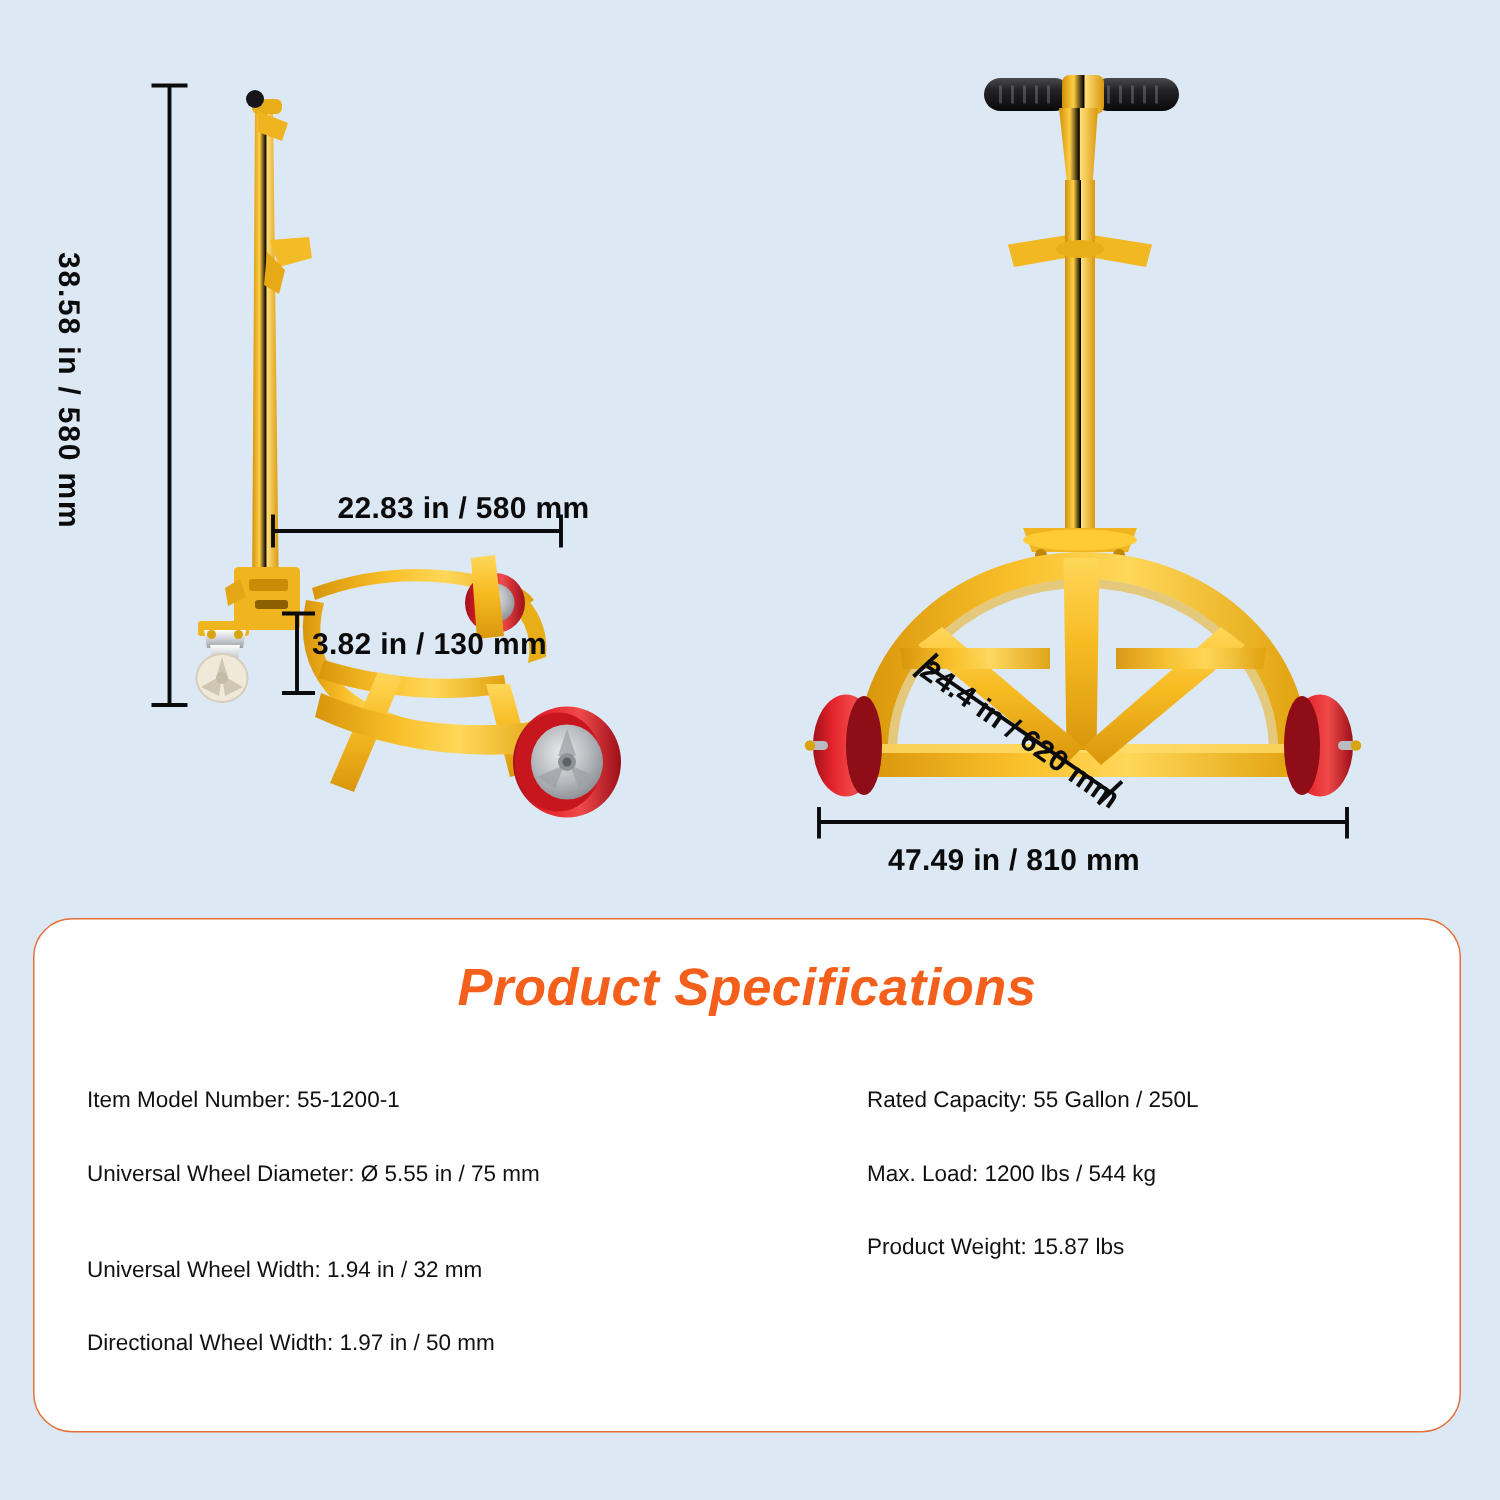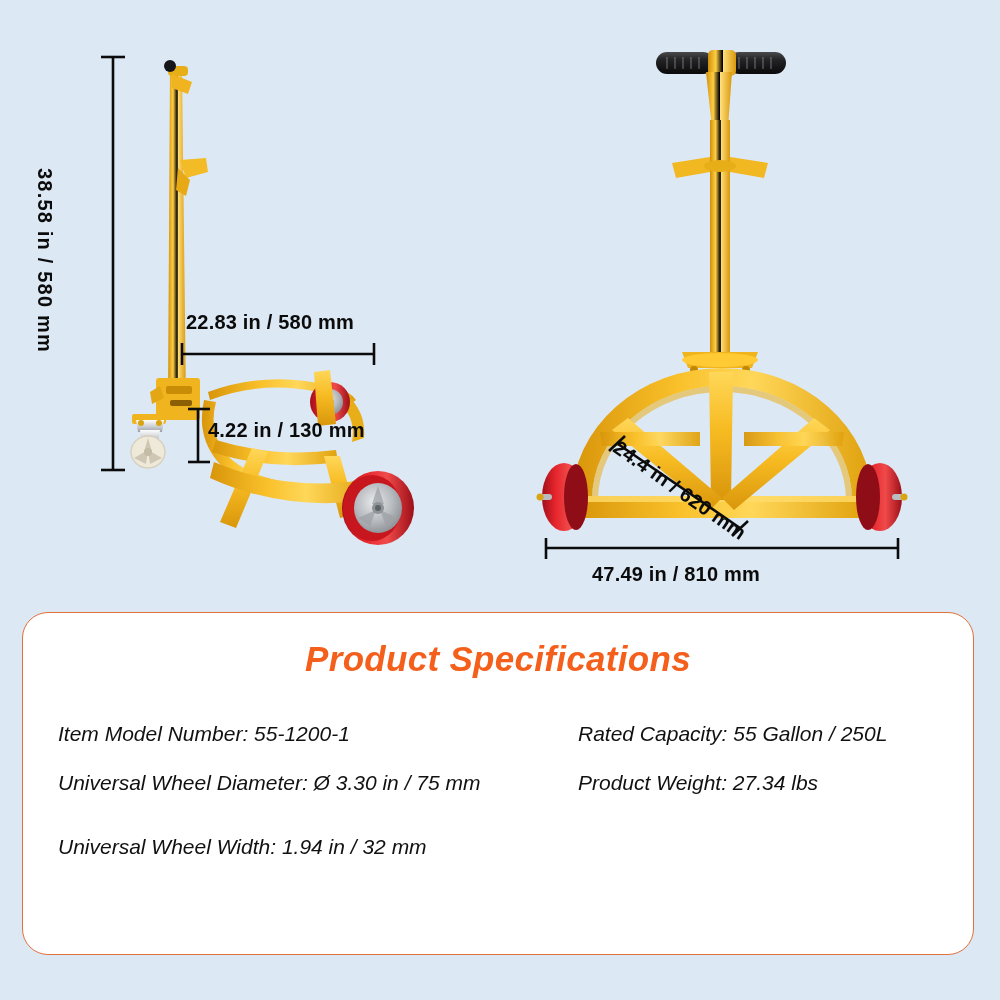--- a/index.html
+++ b/index.html
@@ -40,21 +40,21 @@
     white-space: nowrap;
     font-family: "Liberation Sans", sans-serif;
   }
   #dim-height-label {
     left: 56px; top: 168px;
     transform: rotate(90deg);
     transform-origin: left top;
     font-size: 20px;
     letter-spacing: 1.2px;
   }
-  #dim-width-label  { left: 186px; top: 311px; }
+  #dim-width-label  { left: 186px; top: 328px; padding-left: 39px; }
   #dim-clear-label  { left: 208px; top: 419px; }
   #dim-diag-label {
     left: 622px; top: 436px;
     transform: rotate(35deg);
     transform-origin: left top;
   }
   #dim-base-label   { left: 592px; top: 563px; }
 
   
   #spec-panel {
@@ -90,25 +90,24 @@
   .spec-col {
     box-sizing: border-box;
     display: flex;
     flex-direction: column;
   }
   #spec-col-left  { width: 545px; padding-left: 35px; }
   #spec-col-right { width: 405px; padding-left: 10px; }
   .spec-row {
     height: 49px;
     line-height: 49px;
-    font-size: 21px;
+    font-size: 15px;
     color: #111111;
     white-space: nowrap;
     font-family: "Liberation Sans", sans-serif;
-    font-style: italic;
   }
   .spec-row.gap { margin-top: 15px; }
 </style>
 </head>
 <body>
 
 <div id="page">
 
   <div id="figures">
     <svg class="fig-svg" width="1000" height="612" viewBox="0 0 1000 612">
@@ -296,35 +295,37 @@
         <line x1="732" y1="536" x2="748" y2="521"></line>
 
         <line x1="546" y1="548" x2="898" y2="548"></line>
         <line x1="546" y1="538" x2="546" y2="559"></line>
         <line x1="898" y1="538" x2="898" y2="559"></line>
       </g>
     </svg>
 
     <div class="dim-label" id="dim-height-label">38.58 in / 580 mm</div>
     <div class="dim-label" id="dim-width-label">22.83 in / 580 mm</div>
-    <div class="dim-label" id="dim-clear-label">4.22 in / 130 mm</div>
+    <div class="dim-label" id="dim-clear-label">3.82 in / 130 mm</div>
     <div class="dim-label" id="dim-diag-label">24.4 in / 620 mm</div>
     <div class="dim-label" id="dim-base-label">47.49 in / 810 mm</div>
   </div>
 
   <div id="spec-panel">
     <div id="spec-title">Product Specifications</div>
 
     <div id="spec-columns">
       <div class="spec-col" id="spec-col-left">
         <div class="spec-row">Item Model Number: 55-1200-1</div>
-        <div class="spec-row">Universal Wheel Diameter: Ø 3.30 in / 75 mm</div>
+        <div class="spec-row">Universal Wheel Diameter: Ø 5.55 in / 75 mm</div>
         <div class="spec-row gap">Universal Wheel Width: 1.94 in / 32 mm</div>
+        <div class="spec-row">Directional Wheel Width: 1.97 in / 50 mm</div>
       </div>
 
       <div class="spec-col" id="spec-col-right">
         <div class="spec-row">Rated Capacity: 55 Gallon / 250L</div>
-        <div class="spec-row">Product Weight: 27.34 lbs</div>
+        <div class="spec-row">Max. Load: 1200 lbs / 544 kg</div>
+        <div class="spec-row">Product Weight: 15.87 lbs</div>
       </div>
     </div>
   </div>
 
 </div>
 
 </body></html>

